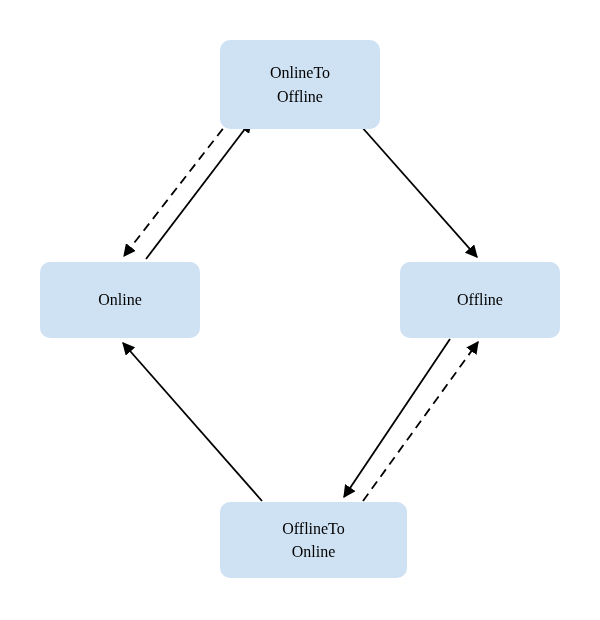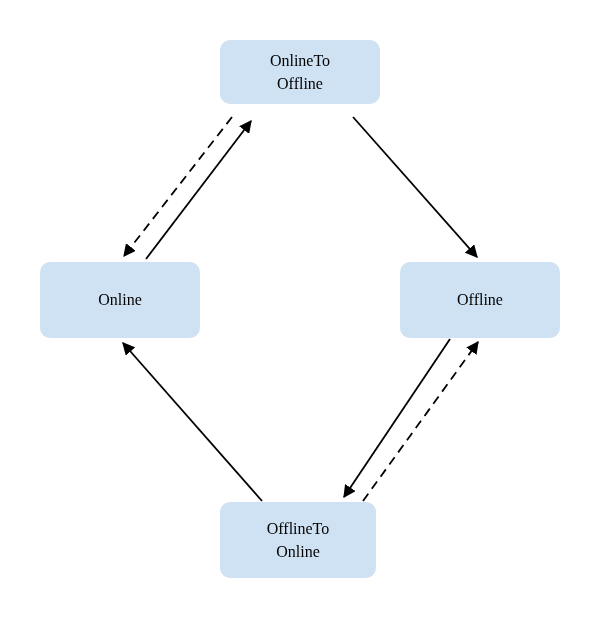--- a/index.html
+++ b/index.html
@@ -61,28 +61,28 @@
         </defs>
         <line class="edge-solid" x1="146" y1="259" x2="251" y2="121" marker-end="url(#arrowhead)"></line>
         <line class="edge-dashed" x1="232" y1="117" x2="124" y2="256" marker-end="url(#arrowhead)"></line>
         <line class="edge-solid" x1="353" y1="117" x2="477" y2="257" marker-end="url(#arrowhead)"></line>
         <line class="edge-solid" x1="450" y1="339" x2="344" y2="497" marker-end="url(#arrowhead)"></line>
         <line class="edge-dashed" x1="363" y1="501" x2="478" y2="342" marker-end="url(#arrowhead)"></line>
         <line class="edge-solid" x1="262" y1="501" x2="123" y2="343" marker-end="url(#arrowhead)"></line>
       </svg>
     </div>
   <div id="node-layer">
-      <div class="node" style="left: 220px; top: 40px; width: 160px; height: 64px; background: rgb(207, 226, 243); color: rgb(0, 0, 0);">
+      <div class="node" style="left: 220px; top: 40px; width: 160px; height: 89px; background: rgb(207, 226, 243); color: rgb(0, 0, 0);">
         <span>OnlineTo</span>
         <span>Offline</span>
       </div>
       <div class="node" style="left: 40px; top: 262px; width: 160px; height: 76px; background: rgb(207, 226, 243); color: rgb(0, 0, 0);">
         <span>Online</span>
       </div>
       <div class="node" style="left: 400px; top: 262px; width: 160px; height: 76px; background: rgb(207, 226, 243); color: rgb(0, 0, 0);">
         <span>Offline</span>
       </div>
-      <div class="node" style="left: 220px; top: 502px; width: 156px; height: 76px; background: rgb(207, 226, 243); color: rgb(0, 0, 0);">
+      <div class="node" style="left: 220px; top: 502px; width: 187px; height: 76px; background: rgb(207, 226, 243); color: rgb(0, 0, 0);">
         <span>OfflineTo</span>
         <span>Online</span>
       </div>
     </div>
 </div>
 
 </body></html>

